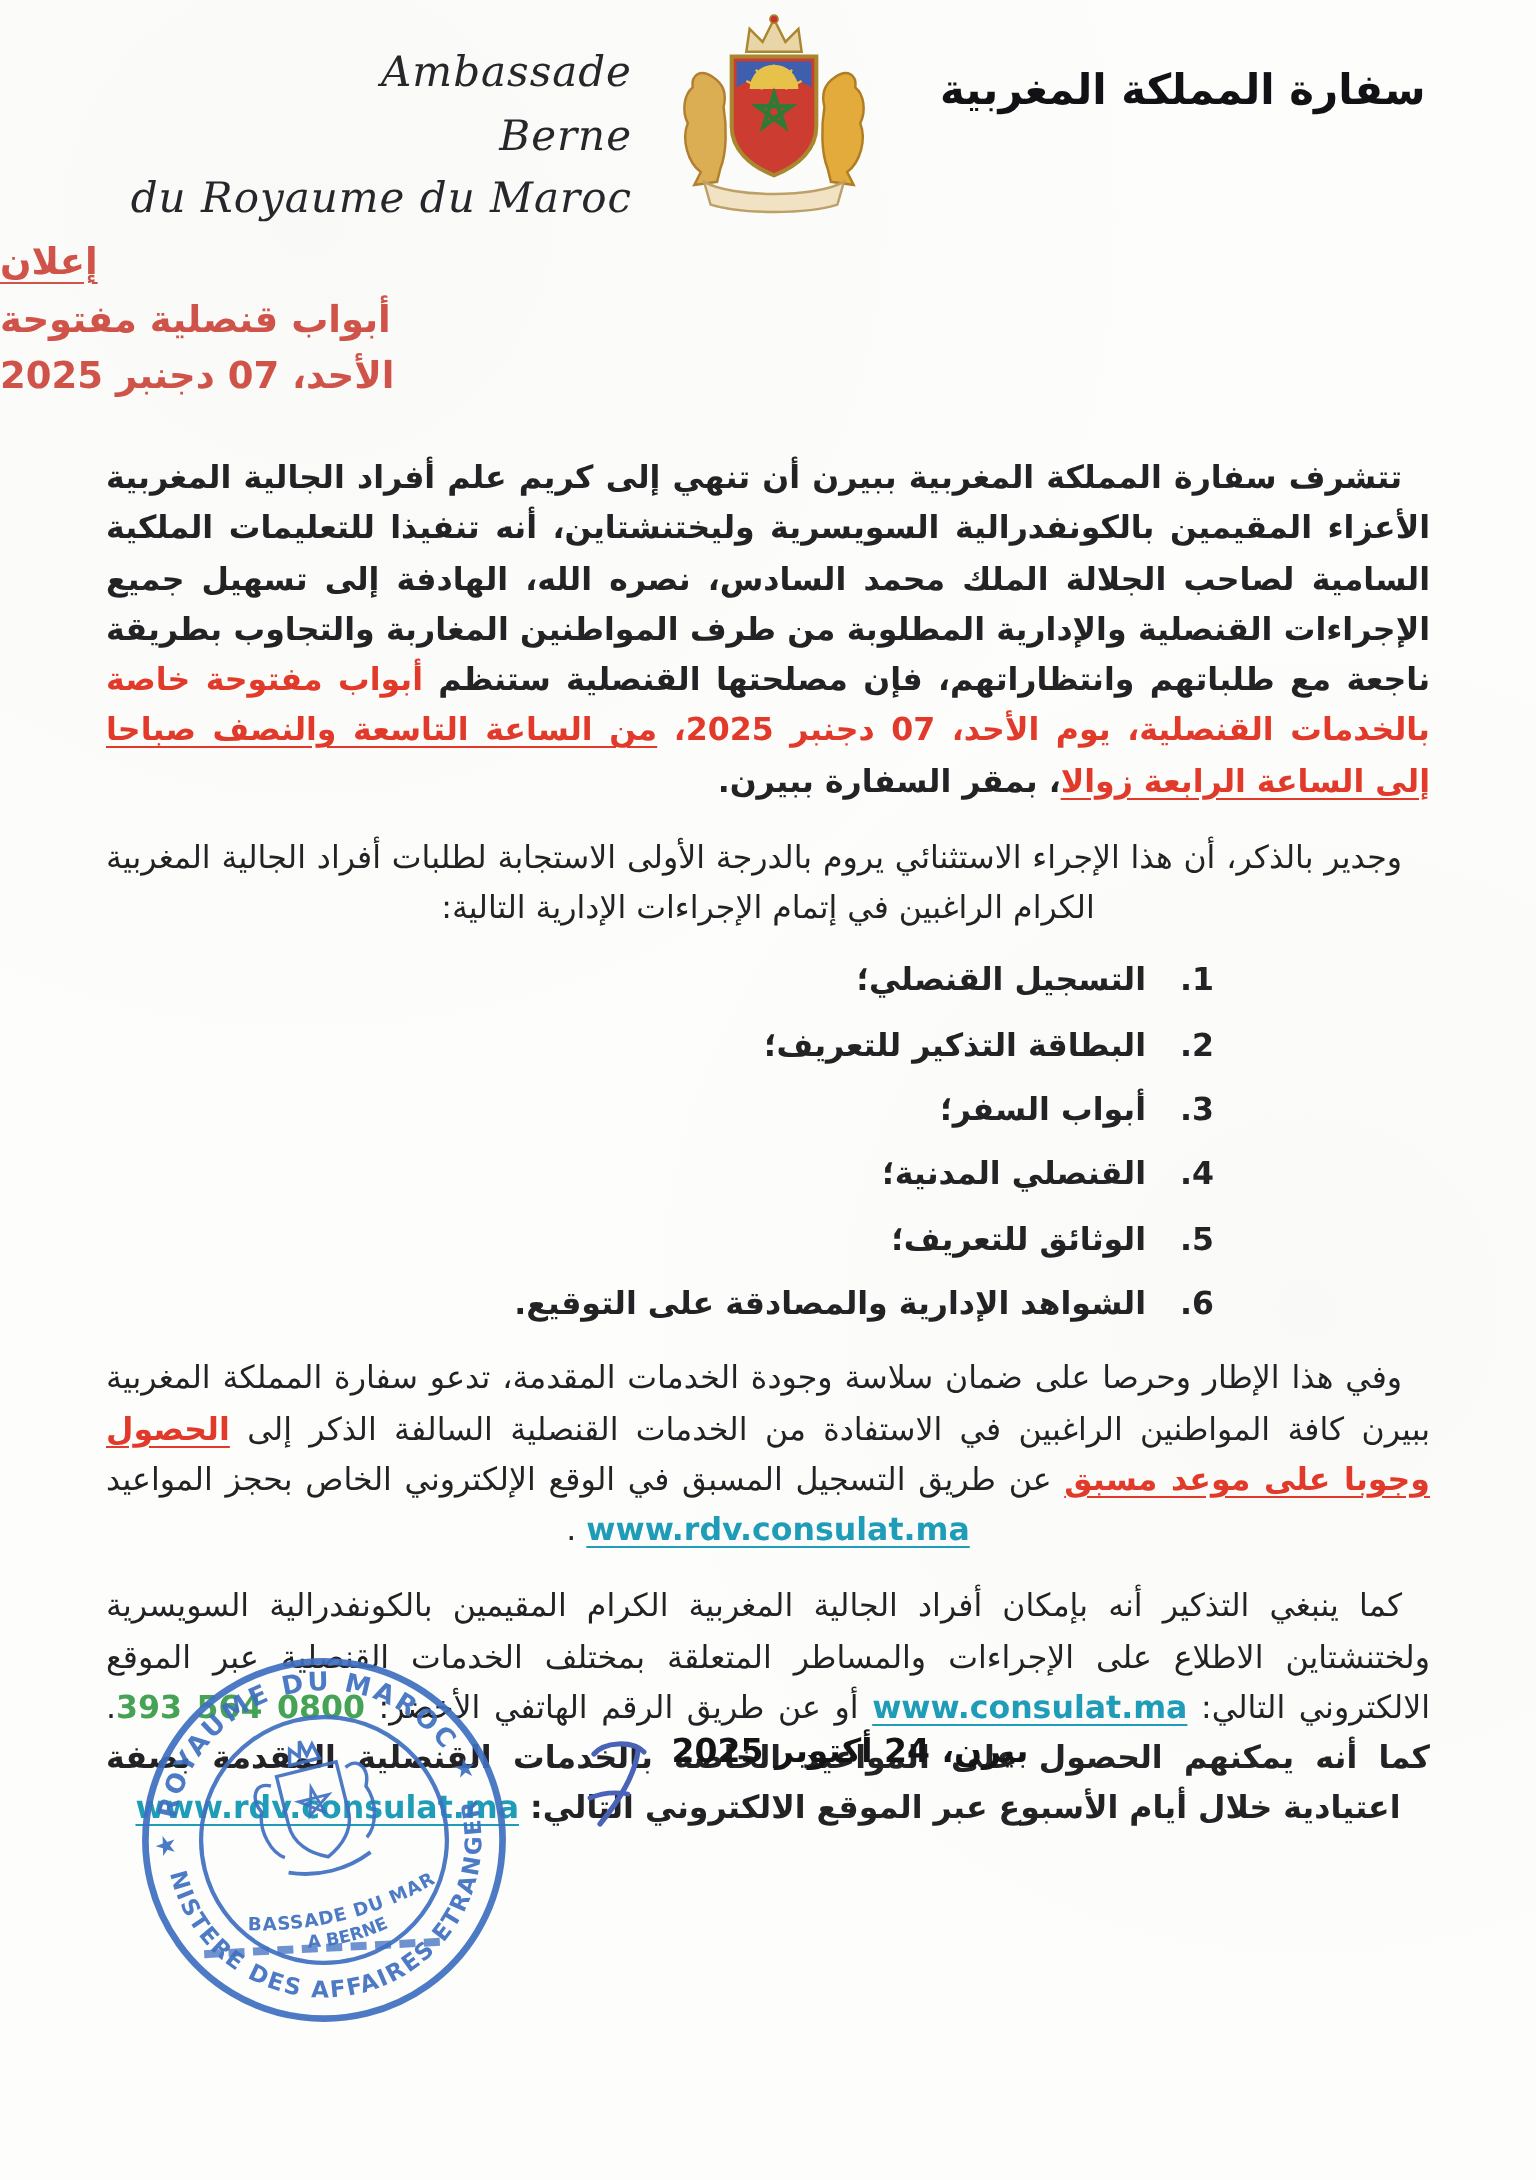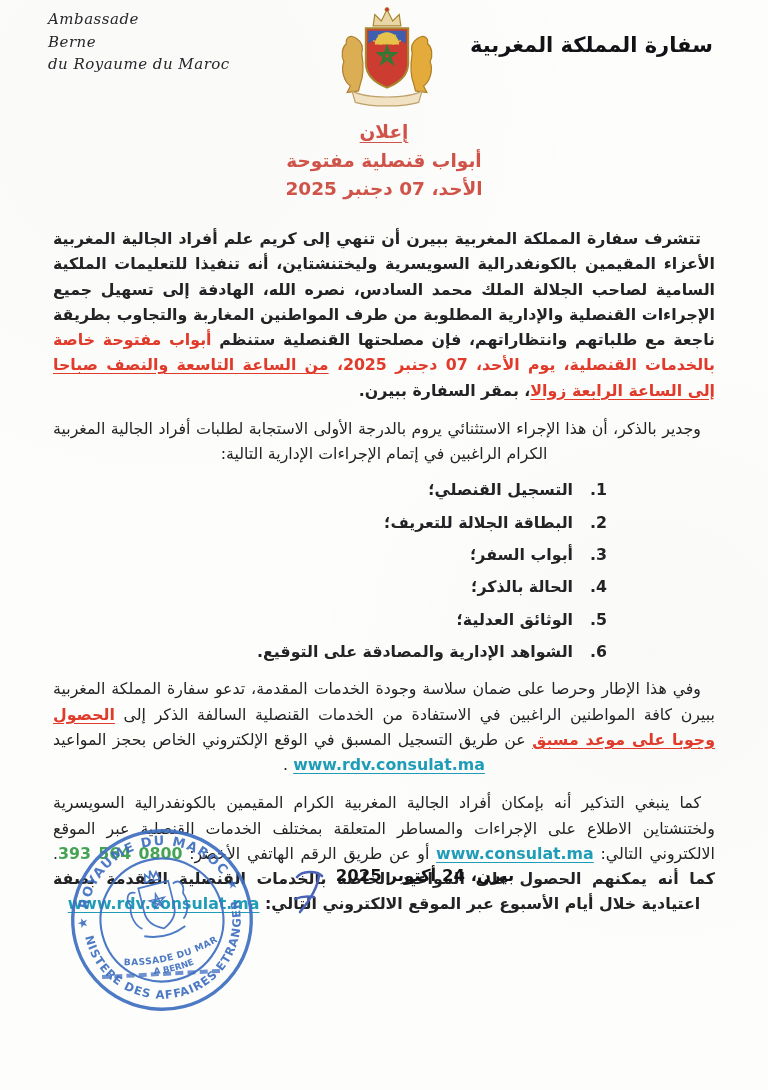--- a/index.html
+++ b/index.html
@@ -6,31 +6,31 @@
   body{background:#dddddd; font-family:"DejaVu Sans", sans-serif;}
   .page{
     position:relative; width:768px; height:1090px; margin:0 auto;
     background:#fdfdfb;
     background-image:radial-gradient(circle at 20% 10%, rgba(0,0,0,0.015), transparent 40%),
                      radial-gradient(circle at 85% 60%, rgba(0,0,0,0.015), transparent 40%);
     color:#1d1d1f; overflow:hidden;
   }
   
   .hdr-script{
-    position:absolute; left:48px; top:8px; width:268px; text-align:left;
+    position:absolute; left:48px; top:21px; width:268px; text-align:right;
     font-family:"DejaVu Serif", serif; font-style:italic; color:#26262b;
-    font-size:15px; line-height:1.5; letter-spacing:.5px;
+    font-size:21px; line-height:1.5; letter-spacing:.5px;
   }
   .crest{position:absolute; left:326px; top:6px; width:122px; height:108px;}
   .hdr-arabic{
     position:absolute; left:470px; top:24px; width:256px; text-align:left;
     direction:rtl; font-weight:bold; color:#121216; font-size:21px; line-height:2.0;
   }
   
-  .title-block{position:absolute; top:118px; left:0; width:100%; text-align:center;
+  .title-block{position:absolute; top:118px; left:0; width:100%; text-align:left;
     color:#cf5349; font-weight:bold; line-height:1.55; font-size:18.5px;}
   .title-block .t1{text-decoration:underline; text-underline-offset:4px;}
   
   .body{position:absolute; top:210px; left:53px; width:662px; direction:rtl;
     font-size:15.8px; color:#232326;margin-top:16px;}
   p.para{margin:0 0 13px 0; text-align:justify; line-height:1.6; text-indent:14px;}
   p.para.bold{font-weight:bold;}
   p.center-last{text-align-last:center;}
   .red{color:#e13a2a; font-weight:bold;}
   .red.u{text-decoration:underline; text-underline-offset:3px;}
@@ -104,33 +104,33 @@
 
     <p class="para center-last">وجدير بالذكر، أن هذا الإجراء الاستثنائي يروم بالدرجة الأولى الاستجابة لطلبات أفراد الجالية المغربية الكرام الراغبين في إتمام الإجراءات الإدارية التالية:</p>
 
     <ol class="doclist">
       <li>
           <span class="num">1.</span>
           <span class="lbl">التسجيل القنصلي؛</span>
         </li>
       <li>
           <span class="num">2.</span>
-          <span class="lbl">البطاقة الجلالة للتعريف؛</span>
+          <span class="lbl">البطاقة التذكير للتعريف؛</span>
         </li>
       <li>
           <span class="num">3.</span>
           <span class="lbl">أبواب السفر؛</span>
         </li>
       <li>
           <span class="num">4.</span>
-          <span class="lbl">الحالة بالذكر؛</span>
+          <span class="lbl">القنصلي المدنية؛</span>
         </li>
       <li>
           <span class="num">5.</span>
-          <span class="lbl">الوثائق العدلية؛</span>
+          <span class="lbl">الوثائق للتعريف؛</span>
         </li>
       <li>
           <span class="num">6.</span>
           <span class="lbl">الشواهد الإدارية والمصادقة على التوقيع.</span>
         </li>
     </ol>
 
     <p class="para center-last"><span>وفي هذا الإطار وحرصا على ضمان سلاسة وجودة الخدمات المقدمة، تدعو سفارة المملكة المغربية ببيرن كافة المواطنين الراغبين في الاستفادة من الخدمات القنصلية السالفة الذكر إلى </span><span class="red u">الحصول وجوبا على موعد مسبق</span><span> عن طريق التسجيل المسبق في الوقع الإلكتروني الخاص بحجز المواعيد </span><span class="teal-link">www.rdv.consulat.ma</span><span> .</span></p>
 
     <p class="para center-last"><span>كما ينبغي التذكير أنه بإمكان أفراد الجالية المغربية الكرام المقيمين بالكونفدرالية السويسرية ولختنشتاين الاطلاع على الإجراءات والمساطر المتعلقة بمختلف الخدمات القنصلية عبر الموقع الالكتروني التالي: </span><span class="teal-link">www.consulat.ma</span><span> أو عن طريق الرقم الهاتفي الأخضر: </span><span class="green">0800 564 393</span><span>. </span><span class="bold-inline">كما أنه يمكنهم الحصول على المواعيد الخاصة بالخدمات القنصلية المقدمة بصفة اعتيادية خلال أيام الأسبوع عبر الموقع الالكتروني التالي: </span><span class="teal-link">www.rdv.consulat.ma</span></p>

